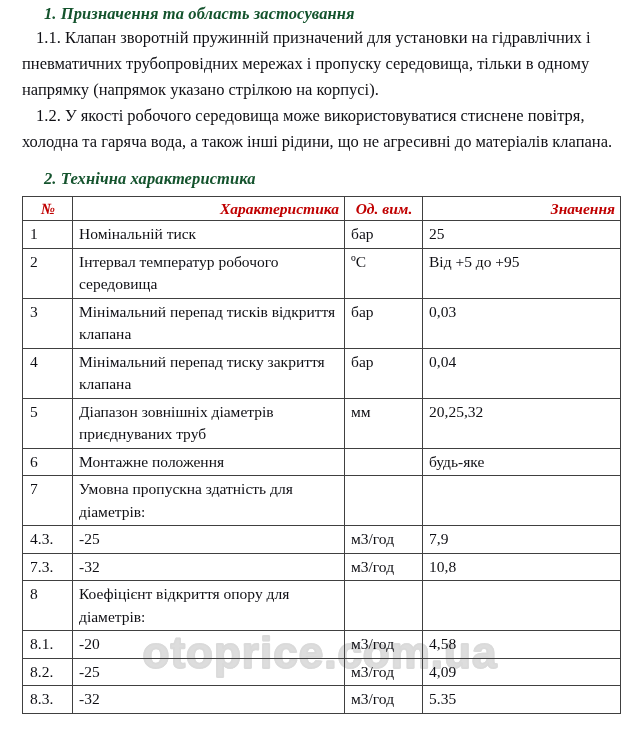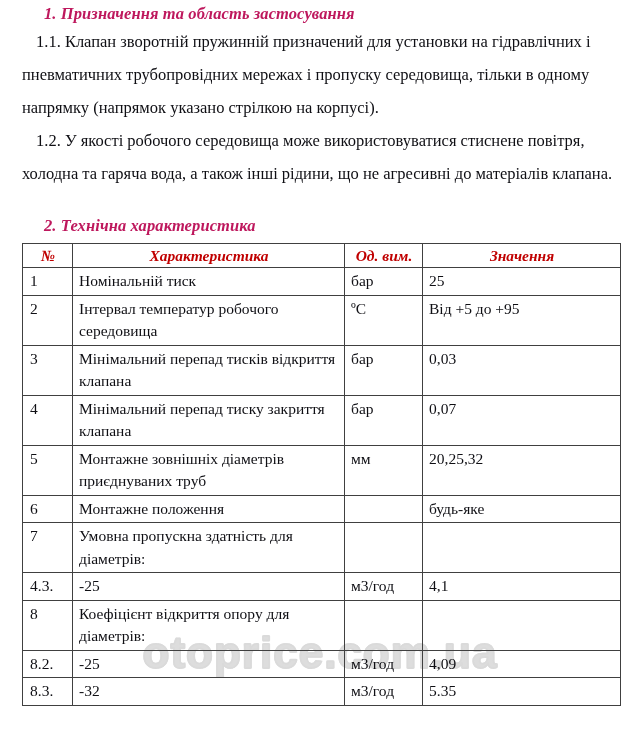--- a/index.html
+++ b/index.html
@@ -48,36 +48,36 @@
     -webkit-text-stroke: 1.6px #d9d9d9;
     text-shadow:
       -1px 0 #dcdcdc, 1px 0 #dcdcdc,
       0 -1px #dcdcdc, 0 1px #dcdcdc;
     white-space: nowrap;
     opacity: .95;
   }
 
   
   .section-heading {
-    color: #be185d;
+    color: #14532d;
     font-weight: bold;
     font-style: italic;
     font-size: 16.5px;
     line-height: 20px;
     margin: 0 0 1px 22px;
     letter-spacing: .1px;
   }
   .section-heading.second {
-    margin-top: 26px;
+    margin-top: 14px;
     margin-bottom: 7px;
   }
 
   .para {
     font-size: 16.5px;
-    line-height: 33px;
+    line-height: 26px;
     margin: 0;
     text-align: left;
     text-indent: 14px;
     color: #0f0f14;
   }
 
   
   table.spec {
     border-collapse: collapse;
     width: 598px;
@@ -106,21 +106,21 @@
     font-weight: bold;
     text-align: center;
     height: 21px;
     line-height: 21px;
     padding-top: 1px;
     padding-bottom: 1px;
     font-size: 15.5px;
   }
   table.spec thead th.h-char,
   table.spec thead th.h-val {
-    text-align: center;
+    text-align: right;
   }
   table.spec tbody td.cell-no {
     text-align: left;
     padding-left: 7px;
   }
   .two-line { height: 46px; }
 </style>
 </head>
 <body>
 
@@ -168,53 +168,65 @@
         <tr class="two-line">
           <td class="cell-no">3</td>
           <td class="cell-char">Мінімальний перепад тисків відкриття клапана</td>
           <td class="cell-unit">бар</td>
           <td class="cell-val">0,03</td>
         </tr>
         <tr class="two-line">
           <td class="cell-no">4</td>
           <td class="cell-char">Мінімальний перепад тиску закриття клапана</td>
           <td class="cell-unit">бар</td>
-          <td class="cell-val">0,07</td>
+          <td class="cell-val">0,04</td>
         </tr>
         <tr class="two-line">
           <td class="cell-no">5</td>
-          <td class="cell-char">Монтажне зовнішніх діаметрів приєднуваних труб</td>
+          <td class="cell-char">Діапазон зовнішніх діаметрів приєднуваних труб</td>
           <td class="cell-unit">мм</td>
           <td class="cell-val">20,25,32</td>
         </tr>
         <tr>
           <td class="cell-no">6</td>
           <td class="cell-char">Монтажне положення</td>
           <td class="cell-unit"></td>
           <td class="cell-val">будь-яке</td>
         </tr>
         <tr class="two-line">
           <td class="cell-no">7</td>
           <td class="cell-char">Умовна пропускна здатність для діаметрів:</td>
           <td class="cell-unit"></td>
           <td class="cell-val"></td>
         </tr>
         <tr>
           <td class="cell-no">4.3.</td>
           <td class="cell-char">-25</td>
           <td class="cell-unit">м3/год</td>
-          <td class="cell-val">4,1</td>
+          <td class="cell-val">7,9</td>
+        </tr>
+        <tr>
+          <td class="cell-no">7.3.</td>
+          <td class="cell-char">-32</td>
+          <td class="cell-unit">м3/год</td>
+          <td class="cell-val">10,8</td>
         </tr>
         <tr class="two-line">
           <td class="cell-no">8</td>
           <td class="cell-char">Коефіцієнт відкриття опору для діаметрів:</td>
           <td class="cell-unit"></td>
           <td class="cell-val"></td>
         </tr>
         <tr>
+          <td class="cell-no">8.1.</td>
+          <td class="cell-char">-20</td>
+          <td class="cell-unit">м3/год</td>
+          <td class="cell-val">4,58</td>
+        </tr>
+        <tr>
           <td class="cell-no">8.2.</td>
           <td class="cell-char">-25</td>
           <td class="cell-unit">м3/год</td>
           <td class="cell-val">4,09</td>
         </tr>
         <tr>
           <td class="cell-no">8.3.</td>
           <td class="cell-char">-32</td>
           <td class="cell-unit">м3/год</td>
           <td class="cell-val">5.35</td>

